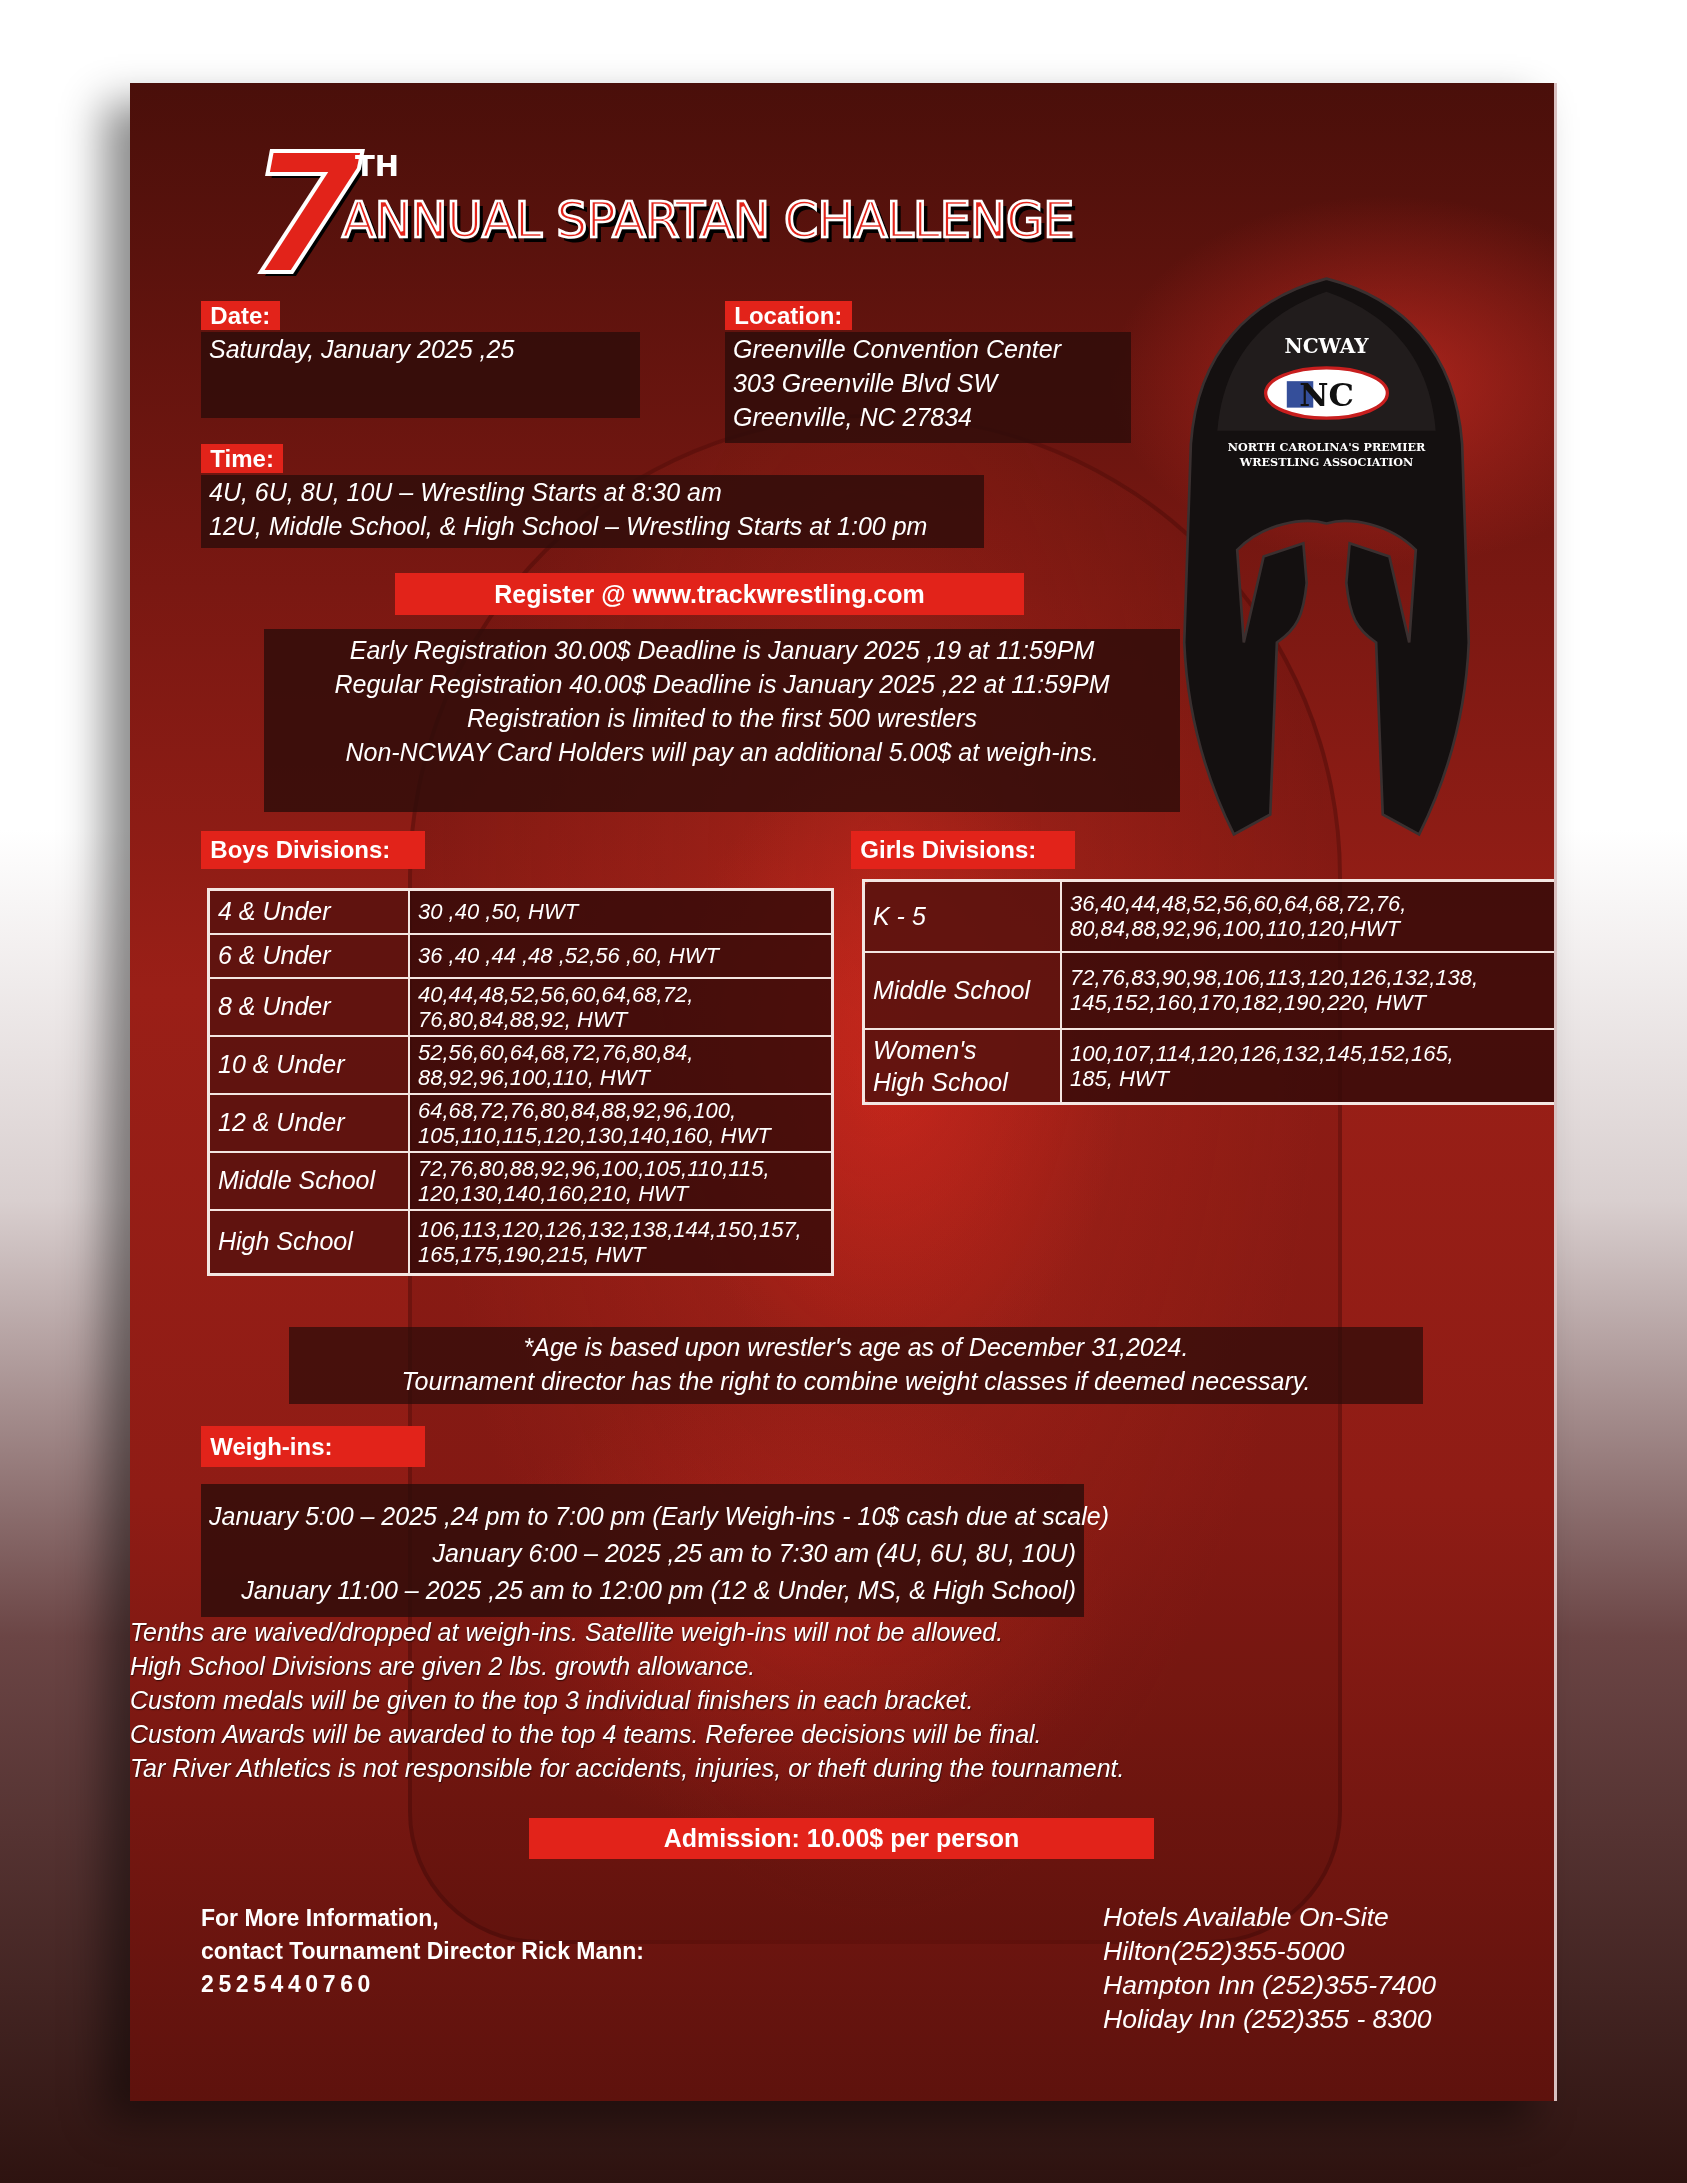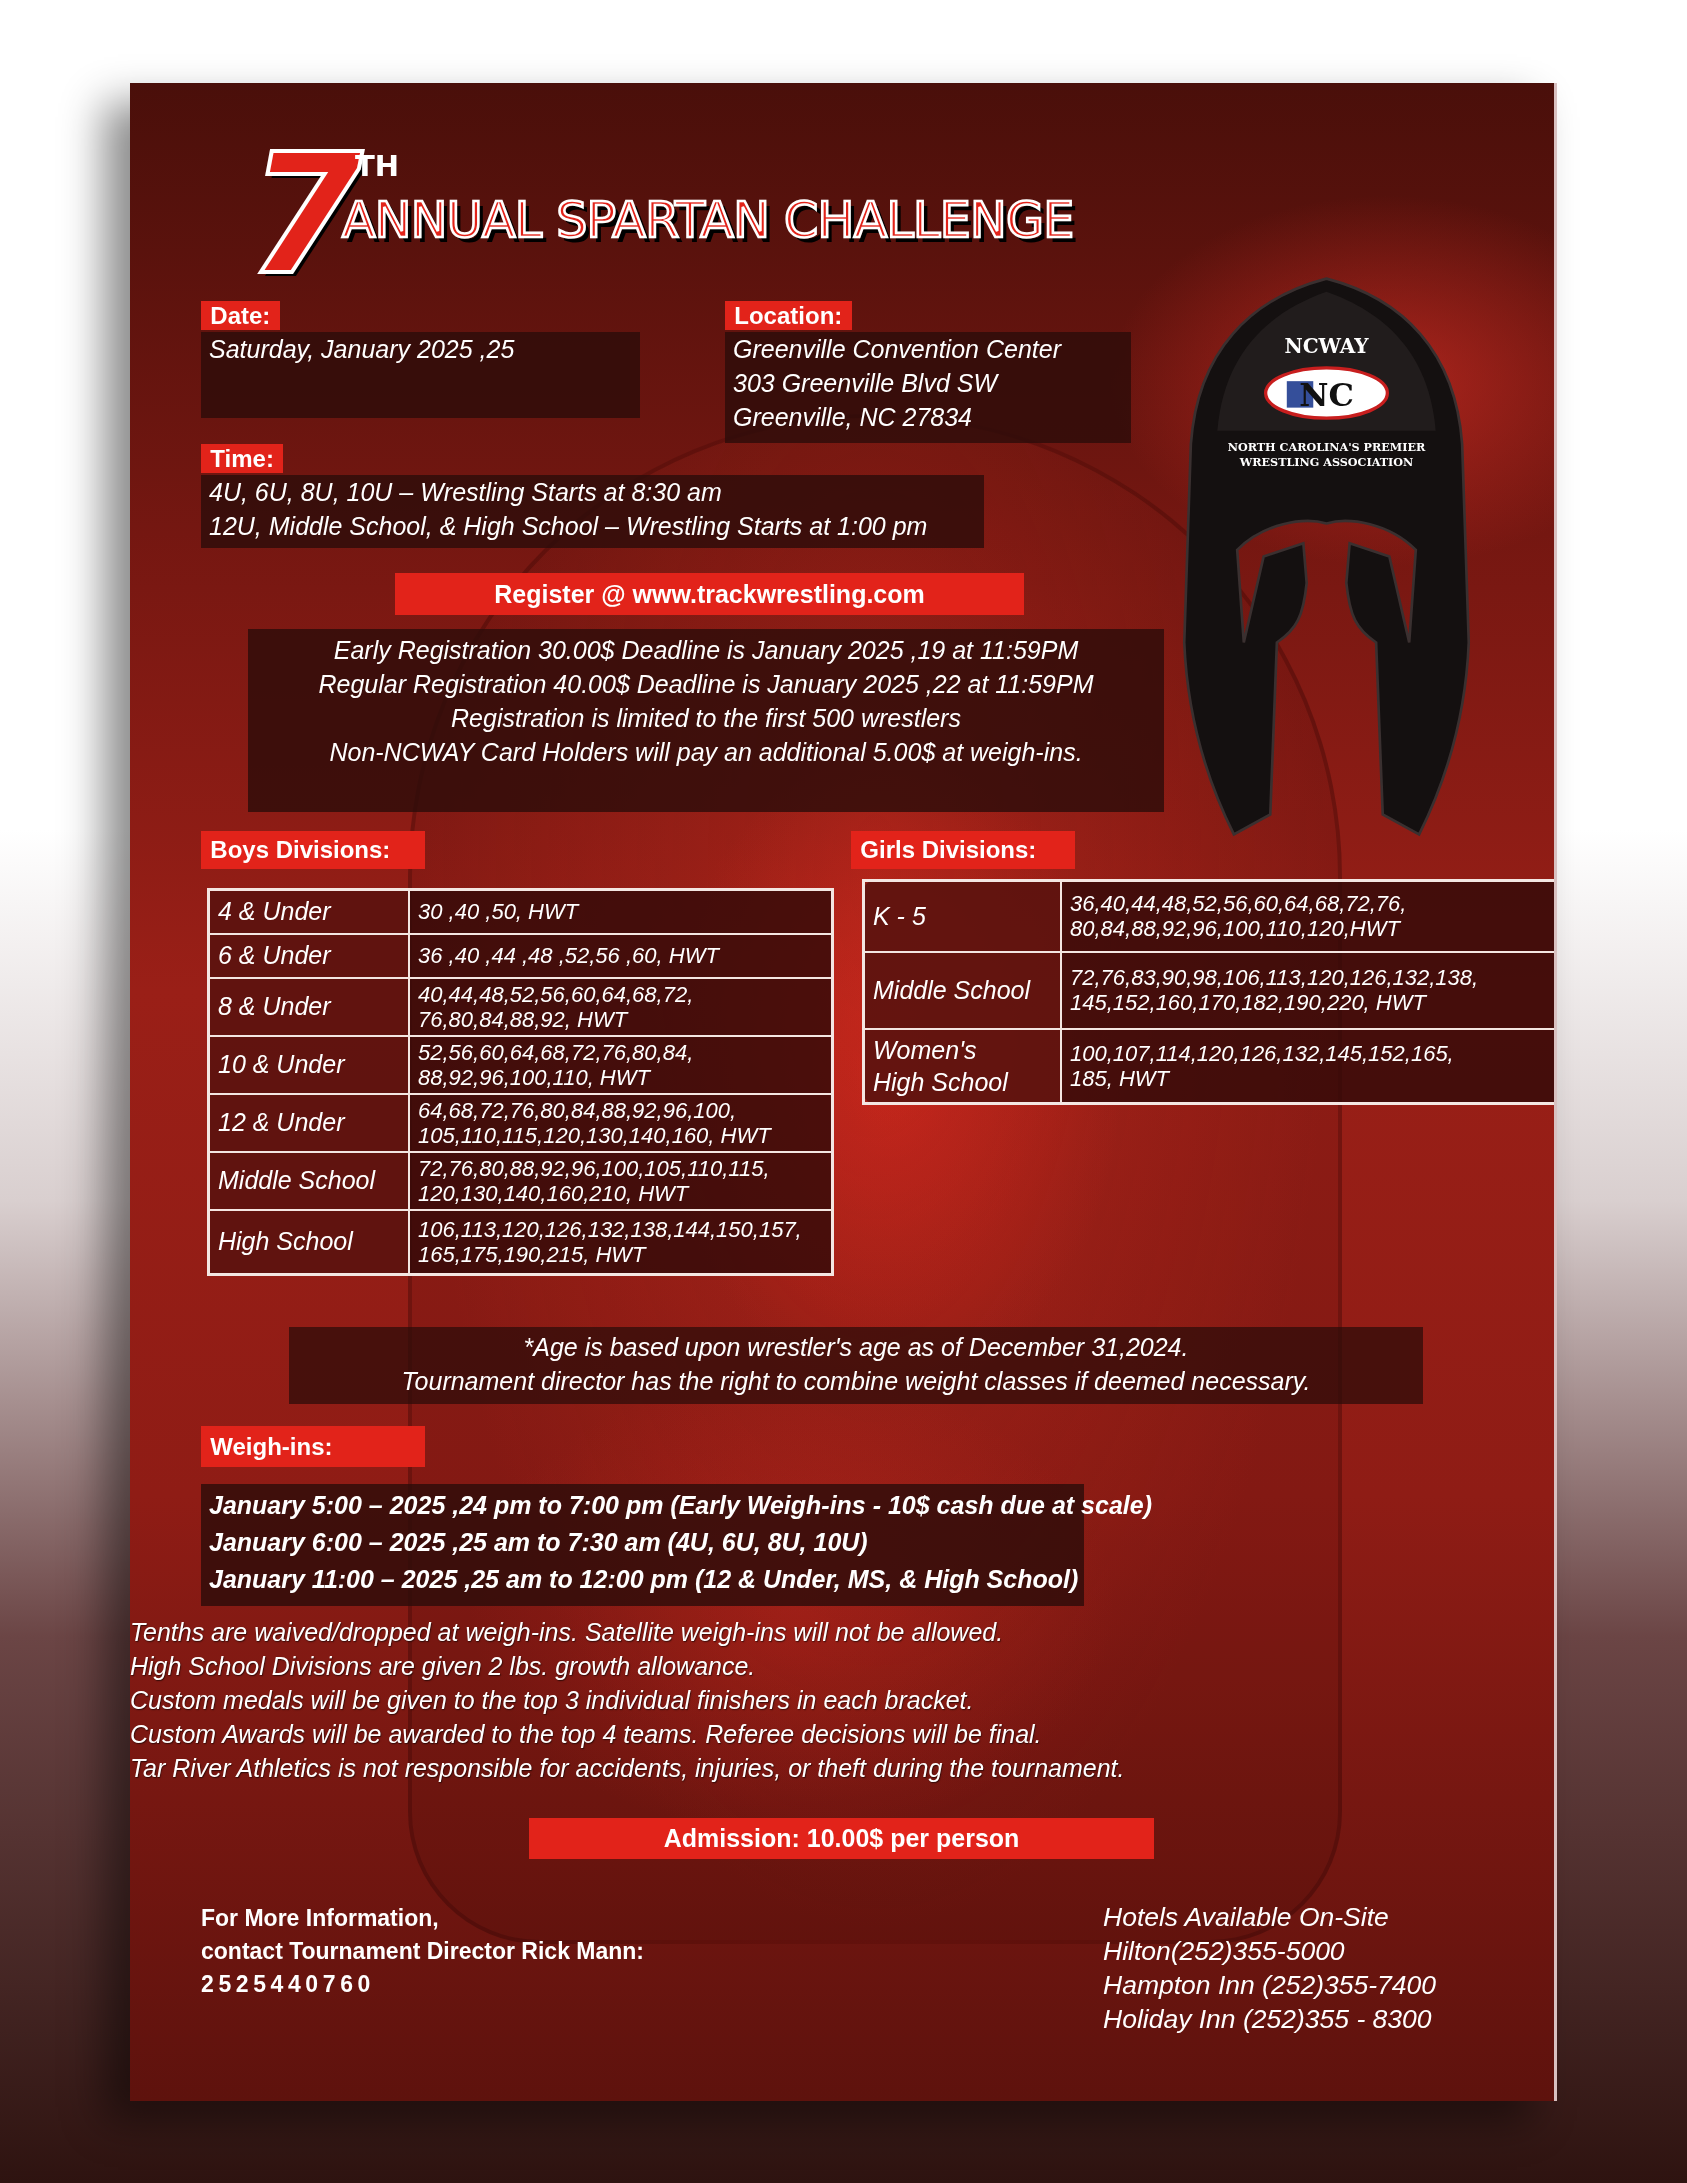--- a/index.html
+++ b/index.html
@@ -129,21 +129,21 @@
     <path d="M235 30 C150 60 80 120 70 240 L400 240 C390 120 320 60 235 30 Z" fill="#2a2424" opacity="0.6"></path>
     <ellipse cx="235" cy="183" rx="92" ry="38" fill="#ffffff" stroke="#c81e1e" stroke-width="5"></ellipse>
     <rect x="175" y="165" width="40" height="40" fill="#1f3c8f" opacity="0.9"></rect>
   </svg>
   <div class="helmet-text" style="left:1041px; top:251px; font-size:20px;">NCWAY</div>
   <div class="helmet-text" style="left:1041px; top:293px; font-size:32px; color:#111;">NC</div>
   <div class="helmet-text" style="left:1041px; top:357px; font-size:11.2px;">NORTH CAROLINA'S PREMIER</div>
   <div class="helmet-text" style="left:1041px; top:372px; font-size:11.2px;">WRESTLING ASSOCIATION</div>
 
   <div class="register-bar">Register @ www.trackwrestling.com</div>
-  <div class="darkbox center" style="left:118px; top:546px; width:900px; height:179px; line-height:34px; padding-top:4px;">
+  <div class="darkbox center" style="left:134px; top:546px; width:900px; height:179px; line-height:34px; padding-top:4px;">
     <div>Early Registration 30.00$ Deadline is January 2025 ,19 at 11:59PM</div>
     <div>Regular Registration 40.00$ Deadline is January 2025 ,22 at 11:59PM</div>
     <div>Registration is limited to the first 500 wrestlers</div>
     <div>Non-NCWAY Card Holders will pay an additional 5.00$ at weigh-ins.</div>
   </div>
 
   <div class="label" style="left:71px; top:748px; width:205px; height:38px; line-height:38px;">Boys Divisions:</div>
   <table class="div-table" style="left:77px; top:805px; width:627px;">
     <tbody>
         <tr style="height:44px;">
@@ -229,21 +229,21 @@
     </tr>
   </tbody>
     </table>
 
   <div class="darkbox center" style="left:159px; top:1244px; width:1118px; height:74px; line-height:34px; padding-top:2.6px; background:rgba(45,12,10,0.75);">
     <div>*Age is based upon wrestler's age as of December 31,2024.</div>
     <div>Tournament director has the right to combine weight classes if deemed necessary.</div>
   </div>
 
   <div class="label" style="left:71px; top:1343px; width:205px; height:41px; line-height:41px;">Weigh-ins:</div>
-  <div class="darkbox" style="left:71px; top:1401px; width:867px; height:119px; line-height:37px; padding-top:3px; font-weight:bold;">
+  <div class="darkbox" style="left:71px; top:1401px; width:867px; height:119px; line-height:37px; padding-top:14px; font-weight:normal;text-align:right;">
     <div>January 5:00 – 2025 ,24 pm to 7:00 pm (Early Weigh-ins - 10$ cash due at scale)</div>
     <div>January 6:00 – 2025 ,25 am to 7:30 am (4U, 6U, 8U, 10U)</div>
     <div>January 11:00 – 2025 ,25 am to 12:00 pm (12 &amp; Under, MS, &amp; High School)</div>
   </div>
 
   <div class="notes" style="top:1532px;">
     <div>Tenths are waived/dropped at weigh-ins. Satellite weigh-ins will not be allowed.</div>
     <div>High School Divisions are given 2 lbs. growth allowance.</div>
     <div>Custom medals will be given to the top 3 individual finishers in each bracket.</div>
     <div>Custom Awards will be awarded to the top 4 teams. Referee decisions will be final.</div>

